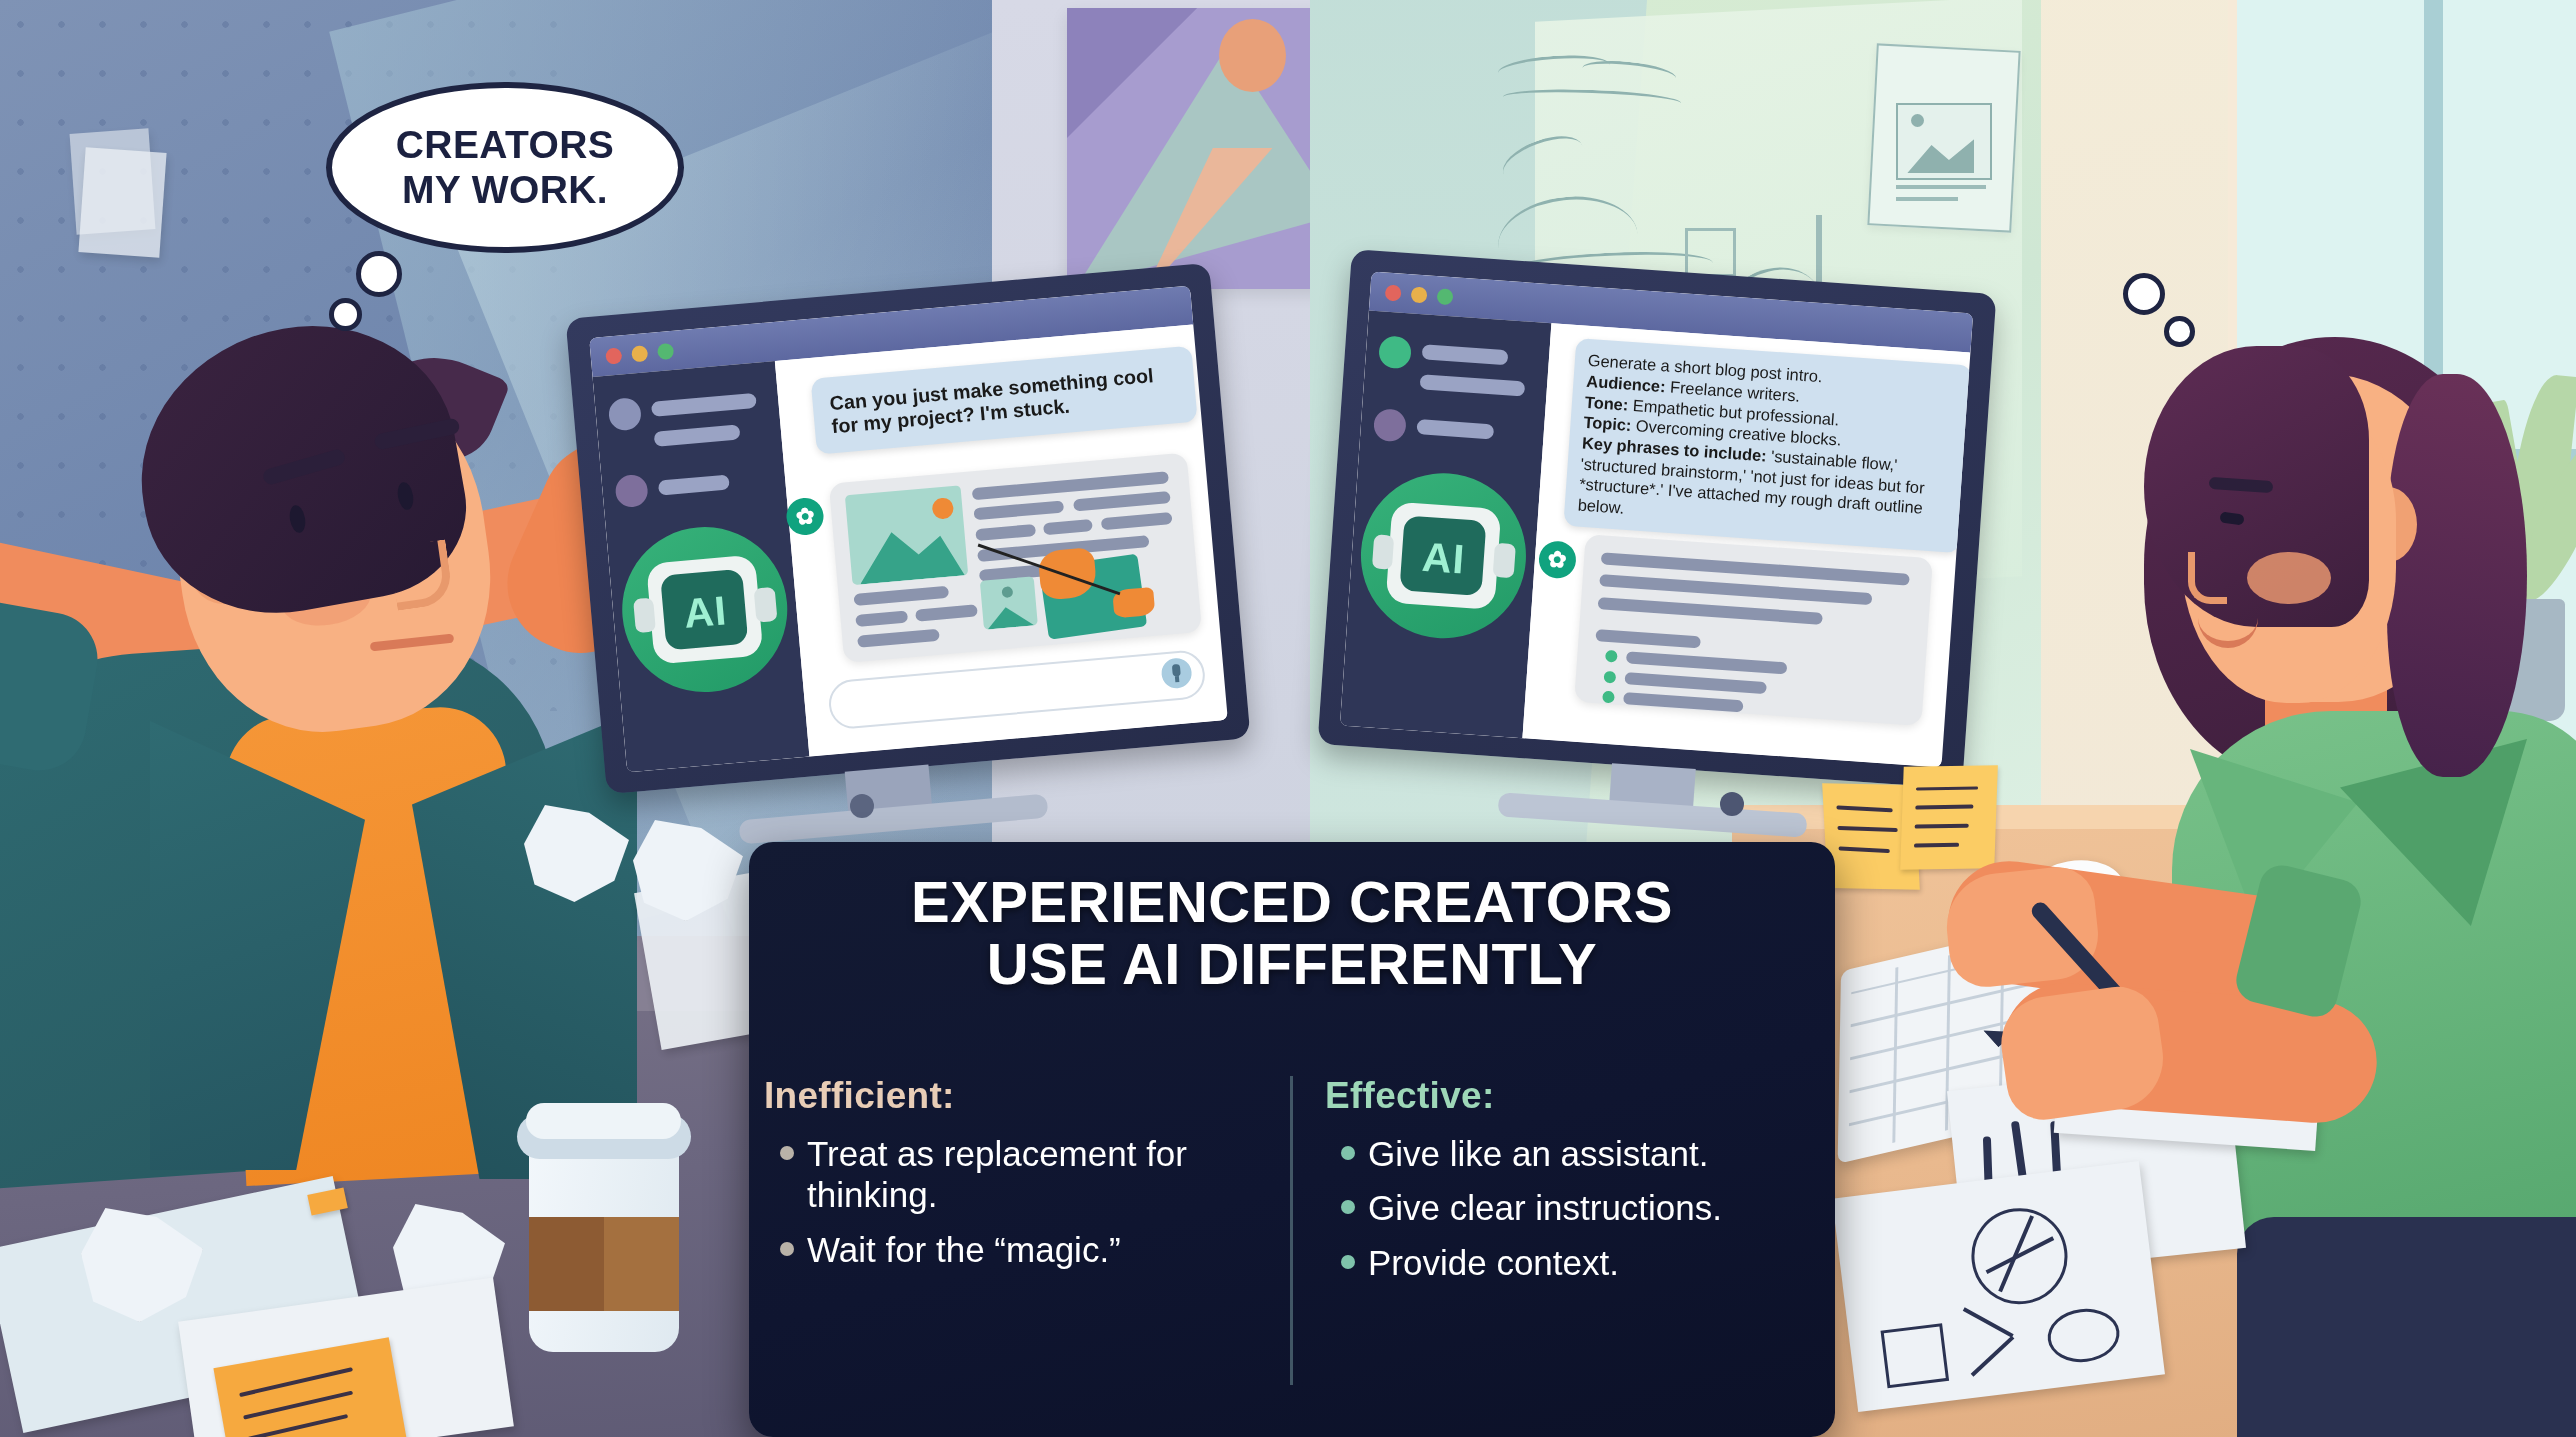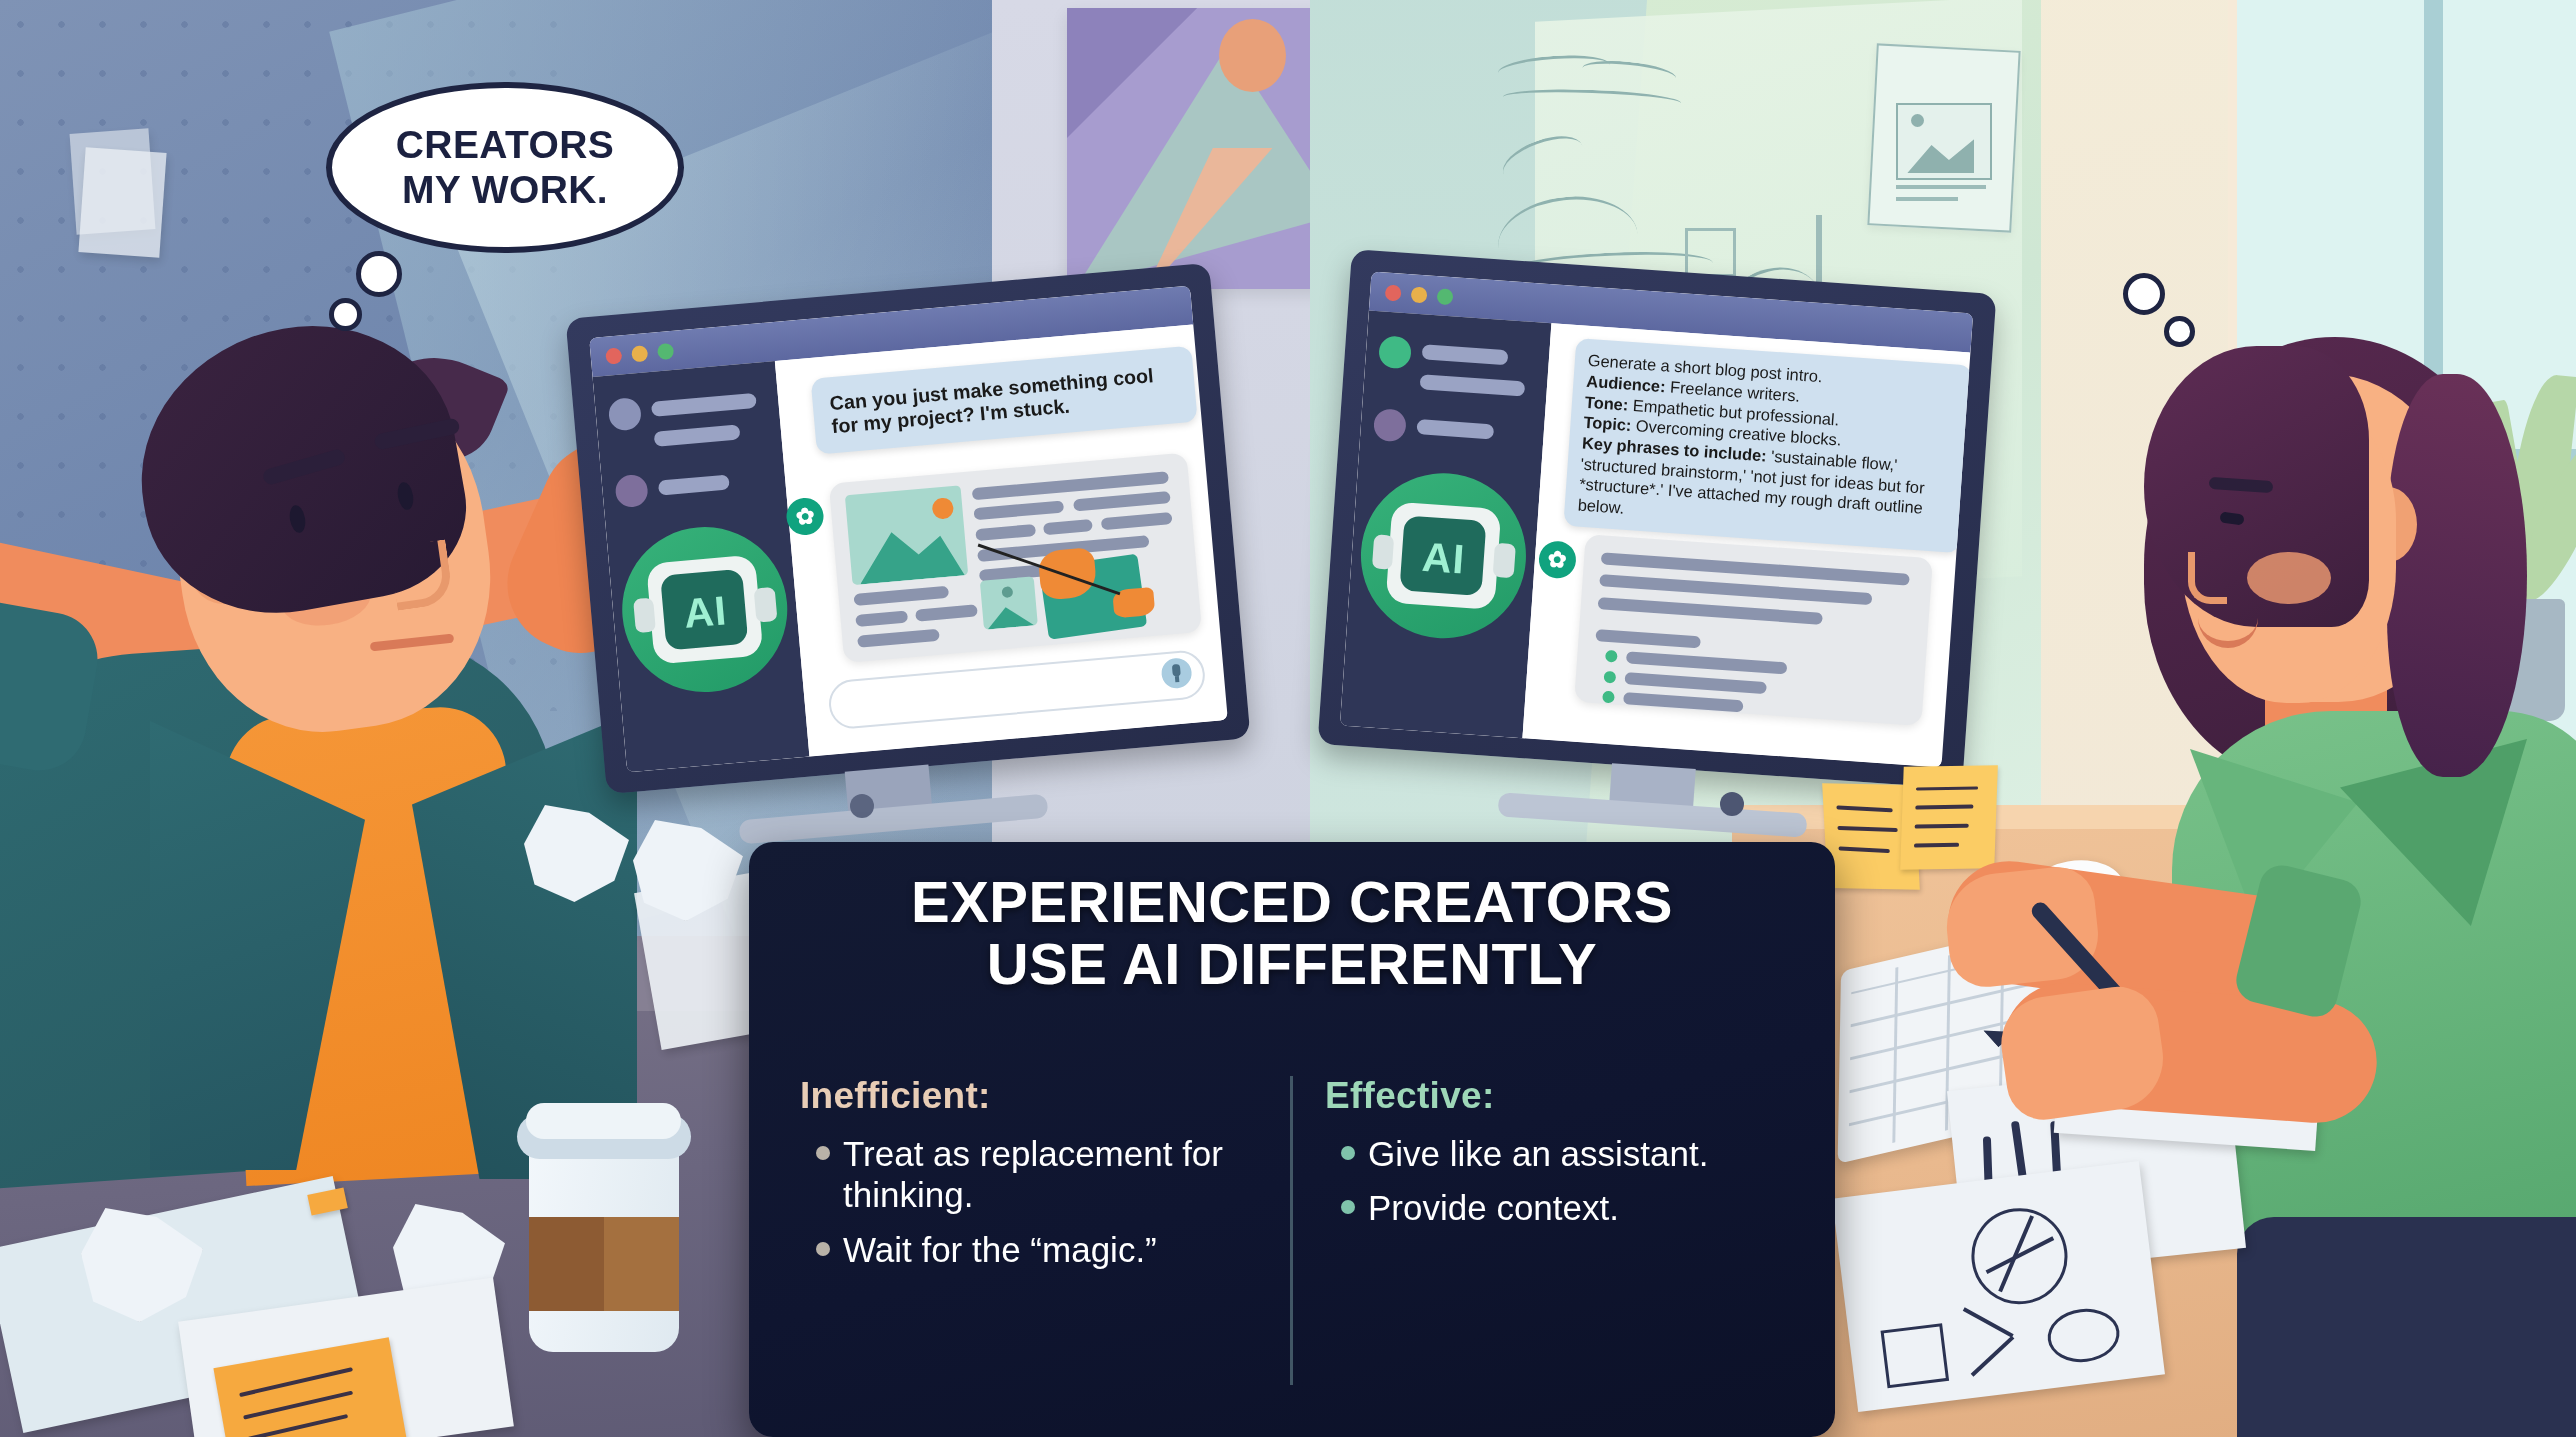--- a/index.html
+++ b/index.html
@@ -189,21 +189,21 @@
     border-radius:24px;box-shadow:0 17px 43px rgba(0,0,0,.45);}
   #panel-title{left:777px;top:871px;width:1030px;text-align:center;color:#fff;
     font-weight:800;font-size:58px;line-height:1.07;letter-spacing:0.5px;
     text-shadow:0 2.8px 7.5px rgba(0,0,0,.5);}
   #divider{left:1290px;top:1076px;width:2.8px;height:309px;background:#5d7b84;opacity:.65;}
   .col{position:absolute;color:#fff;}
   .col-head{font-size:37px;font-weight:800;margin-bottom:15px;letter-spacing:0.3px;}
   .bullets{list-style:none;margin:16px;padding:0;}
   .bullets li{display:flex;align-items:flex-start;font-size:35px;line-height:1.18;margin-bottom:13px;}
   .bullets .bul{flex:0 0 auto;width:14px;height:14px;border-radius:50%;margin:13px 13px 0 0;}
-  #col-left{left:800px;top:1075px;width:468px;}
+  #col-left{left:764px;top:1075px;width:468px;}
   #col-right{left:1325px;top:1075px;width:487px;}
 
   
   .crumple{position:absolute;background:#eef3f8;
     clip-path:polygon(20% 0,62% 8%,100% 36%,86% 78%,48% 100%,10% 82%,0 40%);
     box-shadow:1.9px 5.6px 9.4px rgba(0,0,0,.2);}
   .paper{position:absolute;background:#eef2f6;box-shadow:1.9px 4.7px 9.4px rgba(0,0,0,.18);}
   .sticky{position:absolute;background:#f6a93f;box-shadow:0.9px 2.8px 5.6px rgba(0,0,0,.2);}
   .sticky-y{position:absolute;background:#fbcc64;box-shadow:0.9px 2.8px 5.6px rgba(0,0,0,.18);}
   .stickyline{position:absolute;height:3.7px;background:#3a3146;border-radius:1.9px;}
@@ -559,19 +559,23 @@
 
   <div class="abs col" id="col-right">
     <div class="col-head" style="color:#9ed7b8;">Effective:</div>
     <ul class="bullets">
       <li>
           <span class="bul" style="background:#7fc3ab;"></span>
           <span>Give like an assistant.</span>
         </li>
       <li>
           <span class="bul" style="background:#7fc3ab;"></span>
+          <span>Give clear instructions.</span>
+        </li>
+      <li>
+          <span class="bul" style="background:#7fc3ab;"></span>
           <span>Provide context.</span>
         </li>
     </ul>
   </div>
 
 </div>
 
 
 </body></html>

